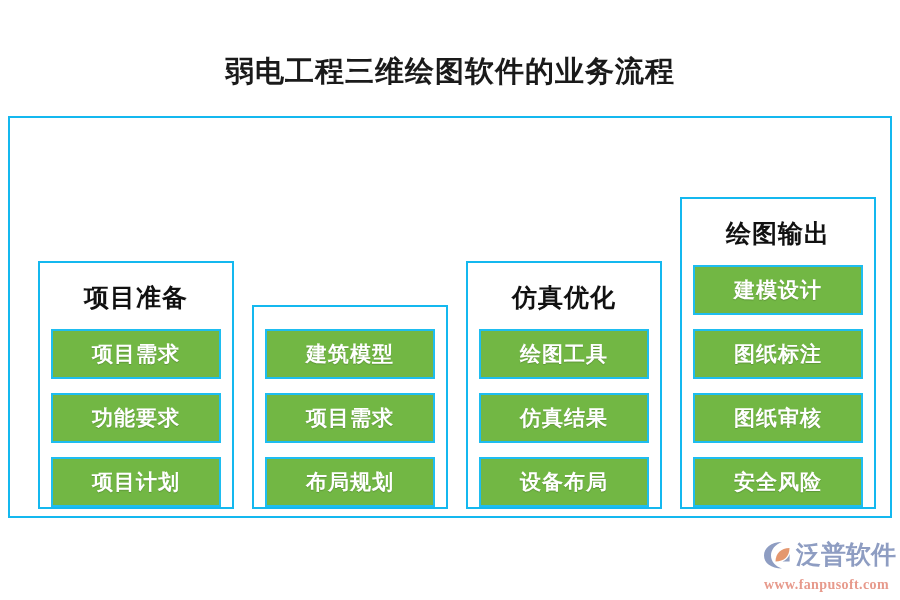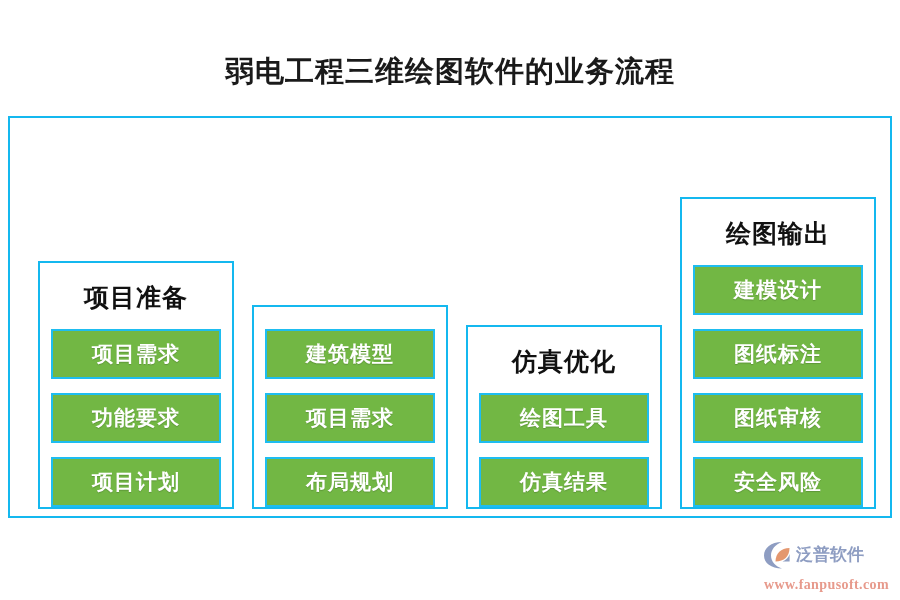--- a/index.html
+++ b/index.html
@@ -123,21 +123,21 @@
     align-items: center;
     height: 33px;
   }
   .logo-mark {
     width: 32px;
     height: 30px;
     flex: 0 0 auto;
     margin-right: 2px;
   }
   .logo-name {
-    font-size: 17px;
+    font-size: 25px;
     font-weight: bold;
     color: #8e9dc2;
     font-family: "Liberation Sans", "DejaVu Sans", sans-serif;
     letter-spacing: 0px;
     line-height: 1;
     white-space: nowrap;
   }
   .logo-url {
     margin-top: 6px;
     font-size: 14px;
@@ -176,20 +176,21 @@
           <div class="item-box">项目需求</div>
           <div class="item-box">布局规划</div>
         </div>
       </div>
 
       <div class="column">
         <div class="column-title">仿真优化</div>
         <div class="item-list">
           <div class="item-box">绘图工具</div>
           <div class="item-box">仿真结果</div>
+          <div class="item-box">设备布局</div>
         </div>
       </div>
 
       <div class="column">
         <div class="column-title">绘图输出</div>
         <div class="item-list">
           <div class="item-box">建模设计</div>
           <div class="item-box">图纸标注</div>
           <div class="item-box">图纸审核</div>
           <div class="item-box">安全风险</div>

